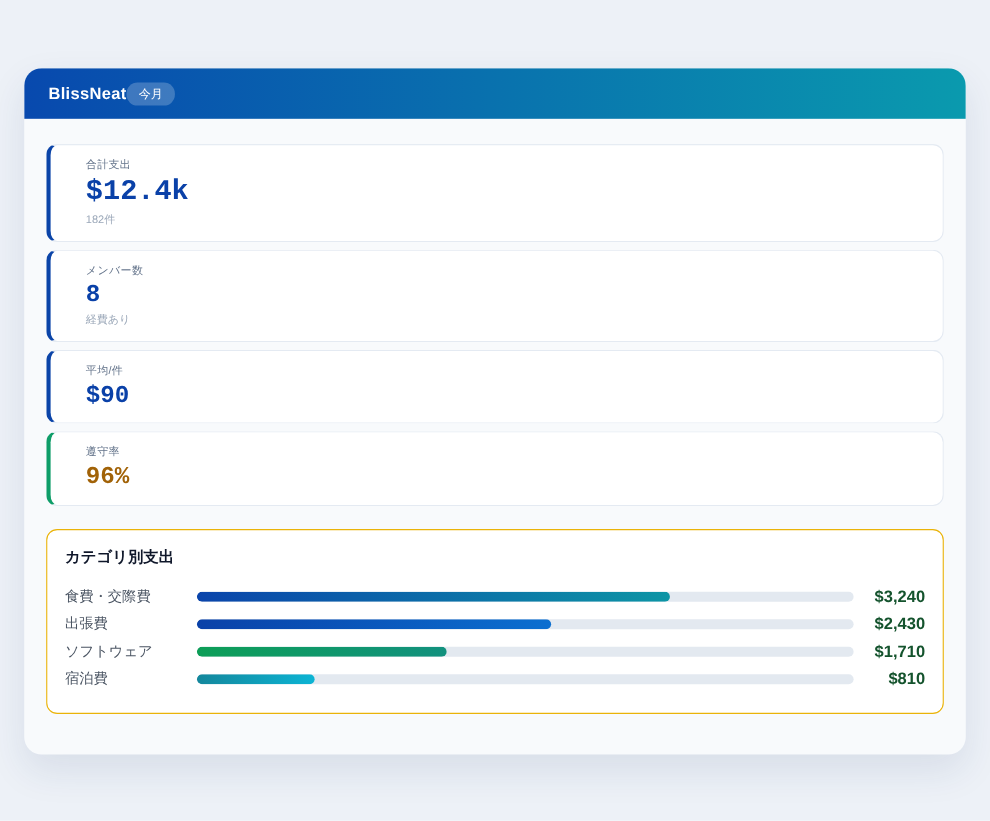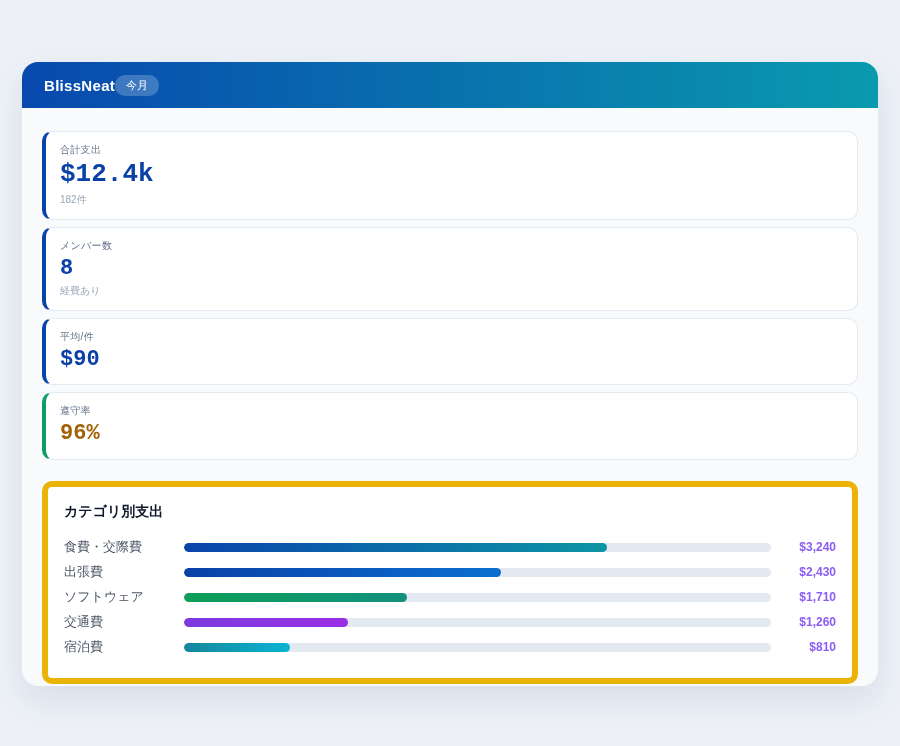--- a/index.html
+++ b/index.html
@@ -46,21 +46,21 @@
     padding: 23px 20px 20px 20px;
     display: flex;
     flex-direction: column;
     gap: 7px;
   }
   .stat-card {
     background: #ffffff;
     border: 1px solid #e4eaf2;
     border-left: 4px solid #0b44a8;
     border-radius: 10px;
-    padding: 11px 16px 12px 14px;
+    padding: 11px 16px 12px 32px;
   }
   .stat-card.green { border-left-color: #0e9d68; }
   .stat-label {
     font-size: 10px;
     color: #64748b;
     letter-spacing: 0.3px;
   }
   .stat-value {
     font-size: 26px;
     font-weight: bold;
@@ -71,21 +71,21 @@
   }
   .stat-value.md { font-size: 22px; }
   .stat-value.green { color: #a16207; }
   .stat-sub {
     font-size: 10px;
     color: #9aa7b8;
     margin-top: 3px;
   }
   .category-card {
     background: #ffffff;
-    border: 6px solid #eab308;
+    border: 1px solid #eab308;
     border-radius: 10px;
     padding: 16px 16px 18px 16px;
     margin-top: 14px;
   }
   .category-title {
     font-size: 14px;
     font-weight: bold;
     color: #0f172a;
     margin-bottom: 14px;
   }
@@ -109,23 +109,23 @@
     margin-right: 10px;
   }
   .bar-fill {
     height: 100%;
     border-radius: 5px;
   }
   .cat-value {
     width: 55px;
     flex: 0 0 55px;
     text-align: right;
-    font-size: 12px;
+    font-size: 15px;
     font-weight: bold;
-    color: #8b5cf6;
+    color: #14532d;
   }
 </style>
 </head>
 <body>
 
 <div class="app-window">
 
   <div class="app-header">
     <div class="app-title">BlissNeat</div>
     <button class="period-badge">今月</button>
@@ -175,27 +175,20 @@
       </div>
 
       <div class="cat-row">
         <div class="cat-label">ソフトウェア</div>
         <div class="bar-track">
             <div class="bar-fill" style="width: 38%; background: linear-gradient(90deg, rgb(13, 158, 87), rgb(18, 145, 126));"></div>
           </div>
         <div class="cat-value">$1,710</div>
       </div>
 
-      <div class="cat-row">
-        <div class="cat-label">交通費</div>
-        <div class="bar-track">
-            <div class="bar-fill" style="width: 28%; background: linear-gradient(90deg, rgb(122, 59, 224), rgb(155, 46, 230));"></div>
-          </div>
-        <div class="cat-value">$1,260</div>
-      </div>
 
       <div class="cat-row">
         <div class="cat-label">宿泊費</div>
         <div class="bar-track">
             <div class="bar-fill" style="width: 18%; background: linear-gradient(90deg, rgb(20, 135, 156), rgb(12, 180, 212));"></div>
           </div>
         <div class="cat-value">$810</div>
       </div>
 
     </div>

